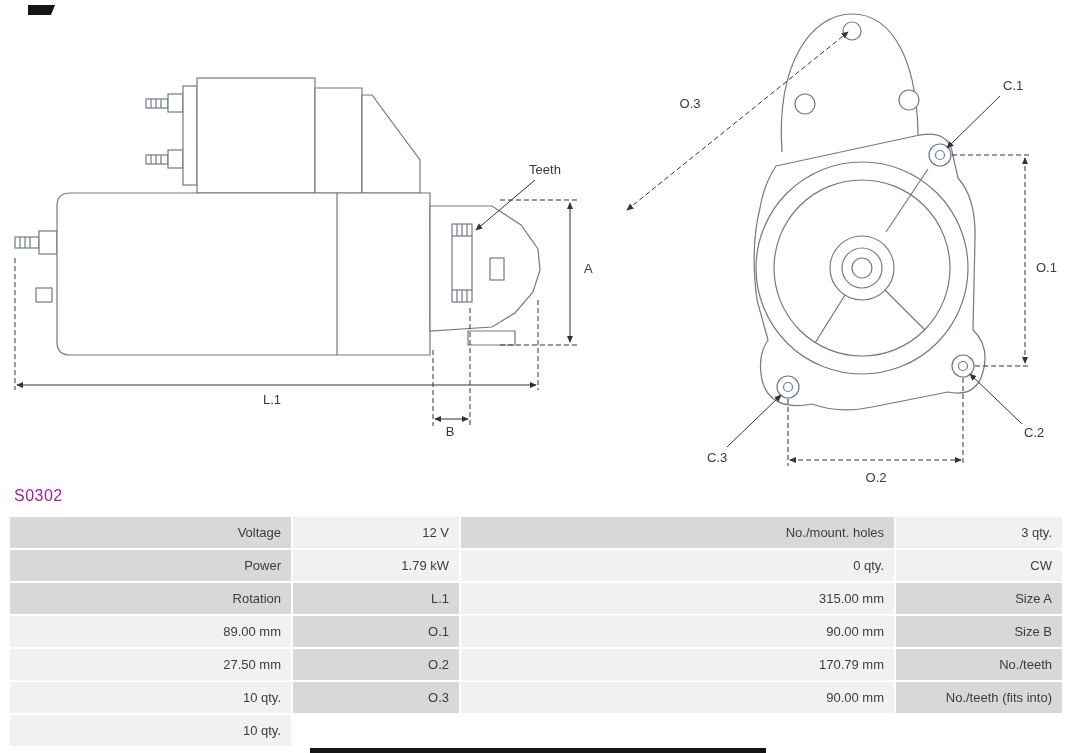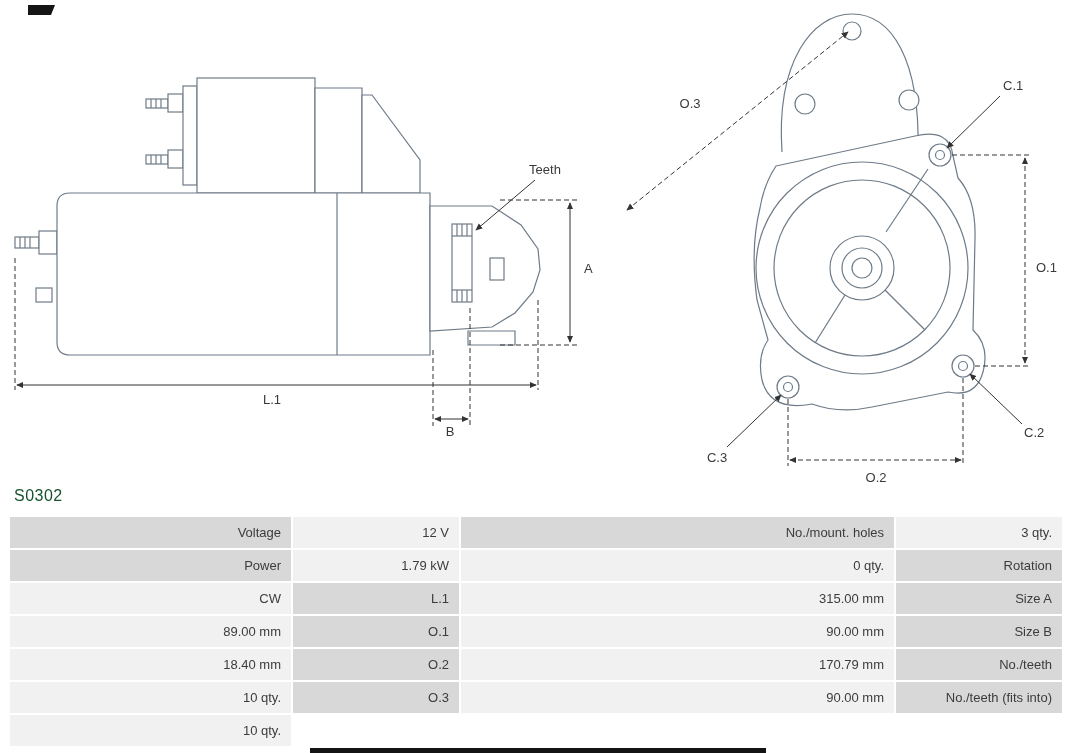--- a/index.html
+++ b/index.html
@@ -1,19 +1,19 @@
 <!DOCTYPE html>
 <html><head>
 <meta charset="utf-8">
 <style>
   html,body{margin:0;padding:0;background:#ffffff;}
   body{font-family:"Liberation Sans", sans-serif;}
   .page{position:relative;width:1080px;height:753px;background:#ffffff;overflow:hidden;}
   .drawing-svg{position:absolute;left:0;top:0;}
-  .part-number{position:absolute;left:14px;top:487px;font-size:16px;color:#14532d;letter-spacing:0.5px;}
+  .part-number{position:absolute;left:14px;top:487px;font-size:16px;color:#a21caf;letter-spacing:0.5px;}
   .spec-table{
     position:absolute;left:10px;top:517px;
     display:grid;
     grid-template-columns:281px 166px 433px 166px;
     grid-auto-rows:31px;
     gap:2px;
     font-size:13px;color:#3c3c3c;
   }
   .cell{display:flex;align-items:center;justify-content:flex-end;padding:0 10px 0 4px;box-sizing:border-box;}
   .cell.label{background:#d8d8d8;}
@@ -143,30 +143,30 @@
   <div class="part-number">S0302</div>
 
   <div class="spec-table">
     <div class="cell label">Voltage</div>
       <div class="cell value">12 V</div>
       <div class="cell label">No./mount. holes</div>
       <div class="cell value">3 qty.</div>
     <div class="cell label">Power</div>
       <div class="cell value">1.79 kW</div>
       <div class="cell value">0 qty.</div>
-    <div class="cell label">Rotation</div>
-      <div class="cell value">CW</div>
+    <div class="cell value">CW</div>
+      <div class="cell label">Rotation</div>
       <div class="cell label">L.1</div>
       <div class="cell value">315.00 mm</div>
     <div class="cell label">Size A</div>
       <div class="cell value">89.00 mm</div>
       <div class="cell label">O.1</div>
       <div class="cell value">90.00 mm</div>
     <div class="cell label">Size B</div>
-      <div class="cell value">18.40 mm</div>
+      <div class="cell value">27.50 mm</div>
       <div class="cell label">O.2</div>
       <div class="cell value">170.79 mm</div>
     <div class="cell label">No./teeth</div>
       <div class="cell value">10 qty.</div>
       <div class="cell label">O.3</div>
       <div class="cell value">90.00 mm</div>
     <div class="cell label">No./teeth (fits into)</div>
       <div class="cell value">10 qty.</div>
       <div class="cell label"></div>
       <div class="cell value"></div>

